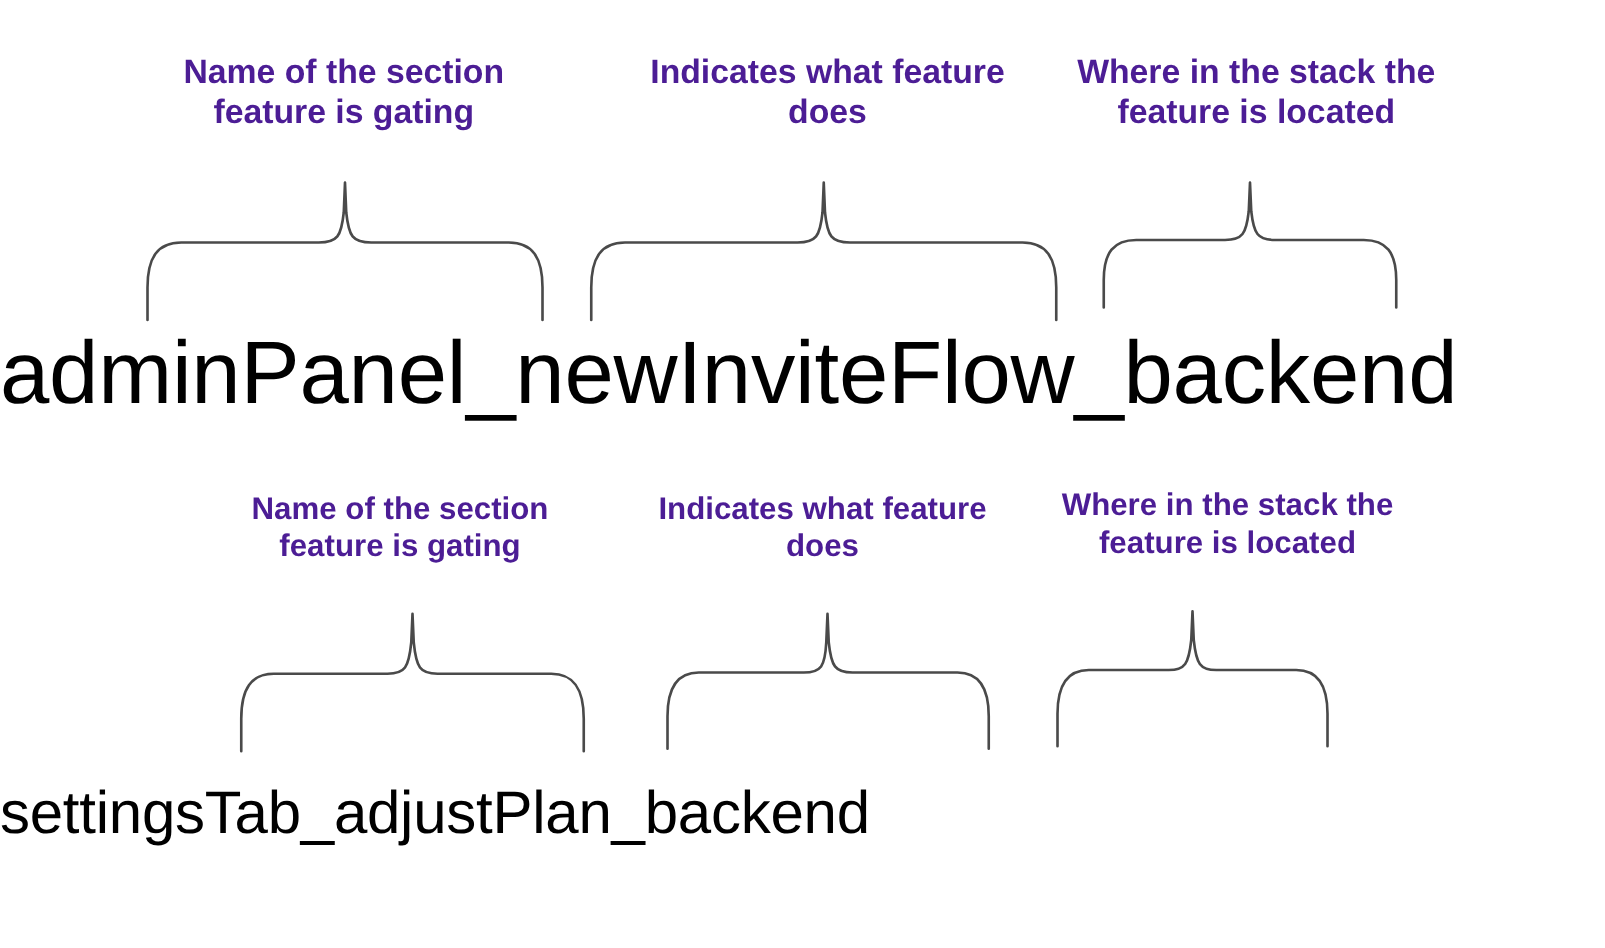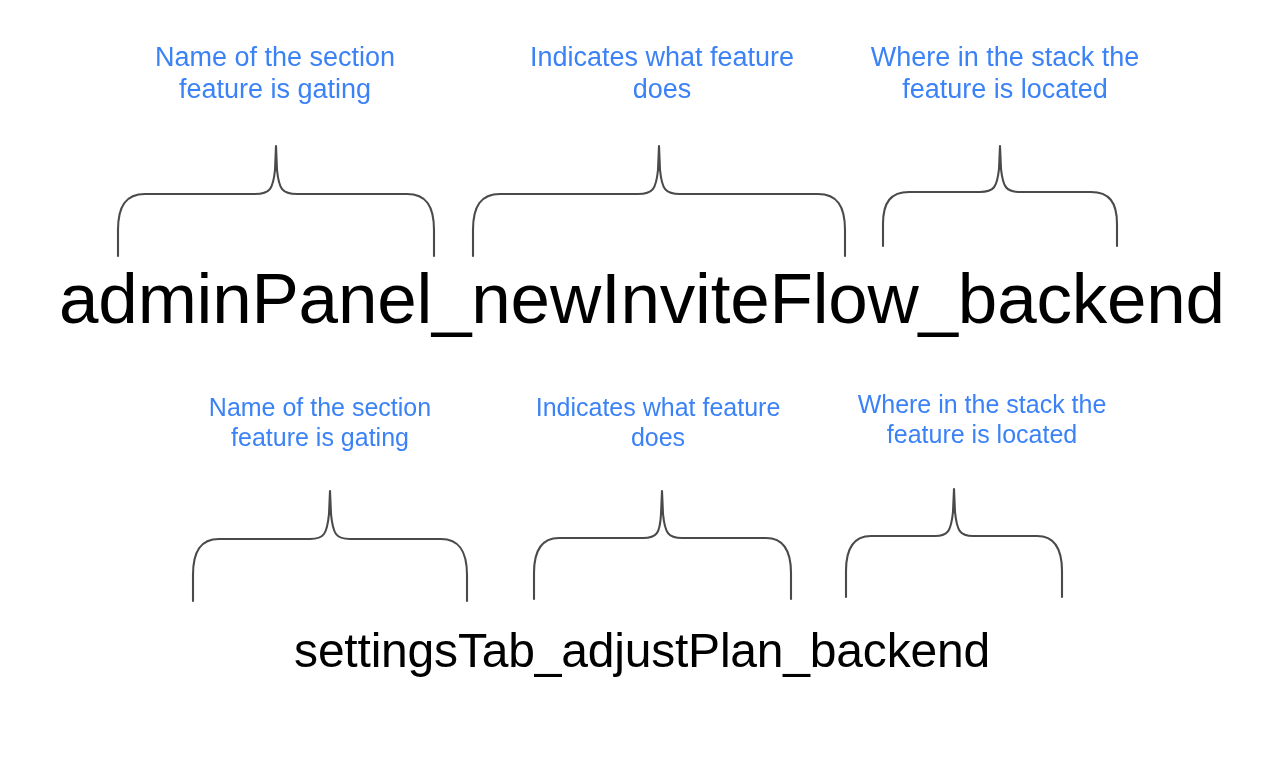--- a/index.html
+++ b/index.html
@@ -22,24 +22,24 @@
     top: 0;
     width: 1284px;
     height: 758px;
     background: #ffffff;
   }
 
   
   .caption {
     position: absolute;
     text-align: center;
-    color: #3b82f6;
+    color: #4c1d95;
     line-height: 1.18;
     white-space: pre-line;
-    font-weight: 400;
+    font-weight: 700;
   }
   .caption.r1 { font-size: 27px; }
   .caption.r2 { font-size: 25px; }
 
   
   .cap-r1-c1 { left: 112px; top: 42px;  width: 326px; }
   .cap-r1-c2 { left: 493px; top: 42px;  width: 338px; }
   .cap-r1-c3 { left: 838px; top: 42px;  width: 334px; }
 
   
@@ -74,21 +74,20 @@
   
   .br-r2-c1 { left: 190px; top: 489px; width: 280px; height: 112px; }
   .br-r2-c2 { left: 531px; top: 489px; width: 263px; height: 110px; }
   .br-r2-c3 { left: 843px; top: 487px; width: 222px; height: 110px; }
 
   
   .flag {
     position: absolute;
     left: 0;
     width: 1284px;
-    text-align: center;
     color: #000000;
     font-weight: 400;
     white-space: nowrap;
   }
   .flag-row1 {
     top: 258px;
     font-size: 71px;
     letter-spacing: -0.2px;
   }
   .flag-row2 {

